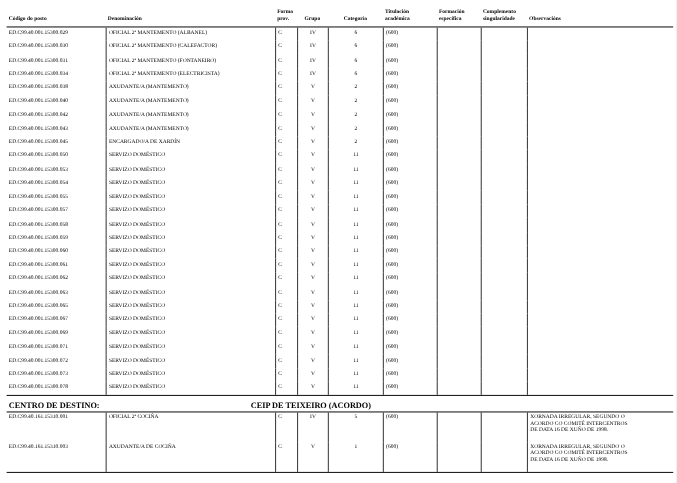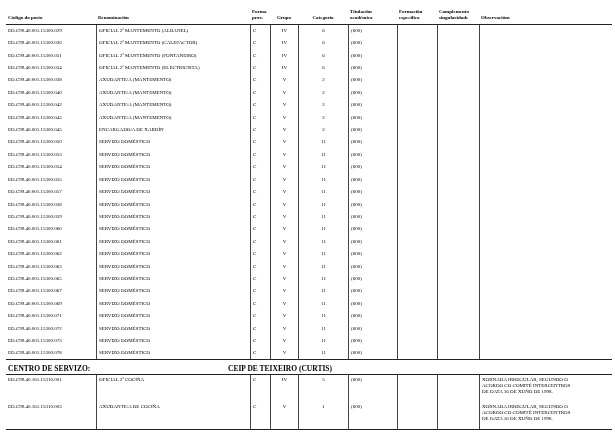--- a/index.html
+++ b/index.html
@@ -340,22 +340,22 @@
         <div class="cell c2 b">C</div>
         <div class="cell c3 b">V</div>
         <div class="cell c4 b">11</div>
         <div class="cell c5 b">(600)</div>
         <div class="cell c6 b"></div>
         <div class="cell c7 b"></div>
         <div class="cell c8 b"></div>
       </div>
     </div>
   <div id="centro-row">
-    <span id="centro-label">CENTRO DE SERVIZO:</span>
-    <span id="centro-name">CEIP DE TEIXEIRO (CURTIS)</span>
+    <span id="centro-label">CENTRO DE DESTINO:</span>
+    <span id="centro-name">CEIP DE TEIXEIRO (ACORDO)</span>
   </div>
   <div id="block2" class="blockwrap">
       <div class="row">
         <div class="cell c0">ED.C99.40.161.15310.001</div>
         <div class="cell c1 b">OFICIAL 2ª COCIÑA</div>
         <div class="cell c2 b">C</div>
         <div class="cell c3 b">IV</div>
         <div class="cell c4 b">5</div>
         <div class="cell c5 b">(600)</div>
         <div class="cell c6 b"></div>

